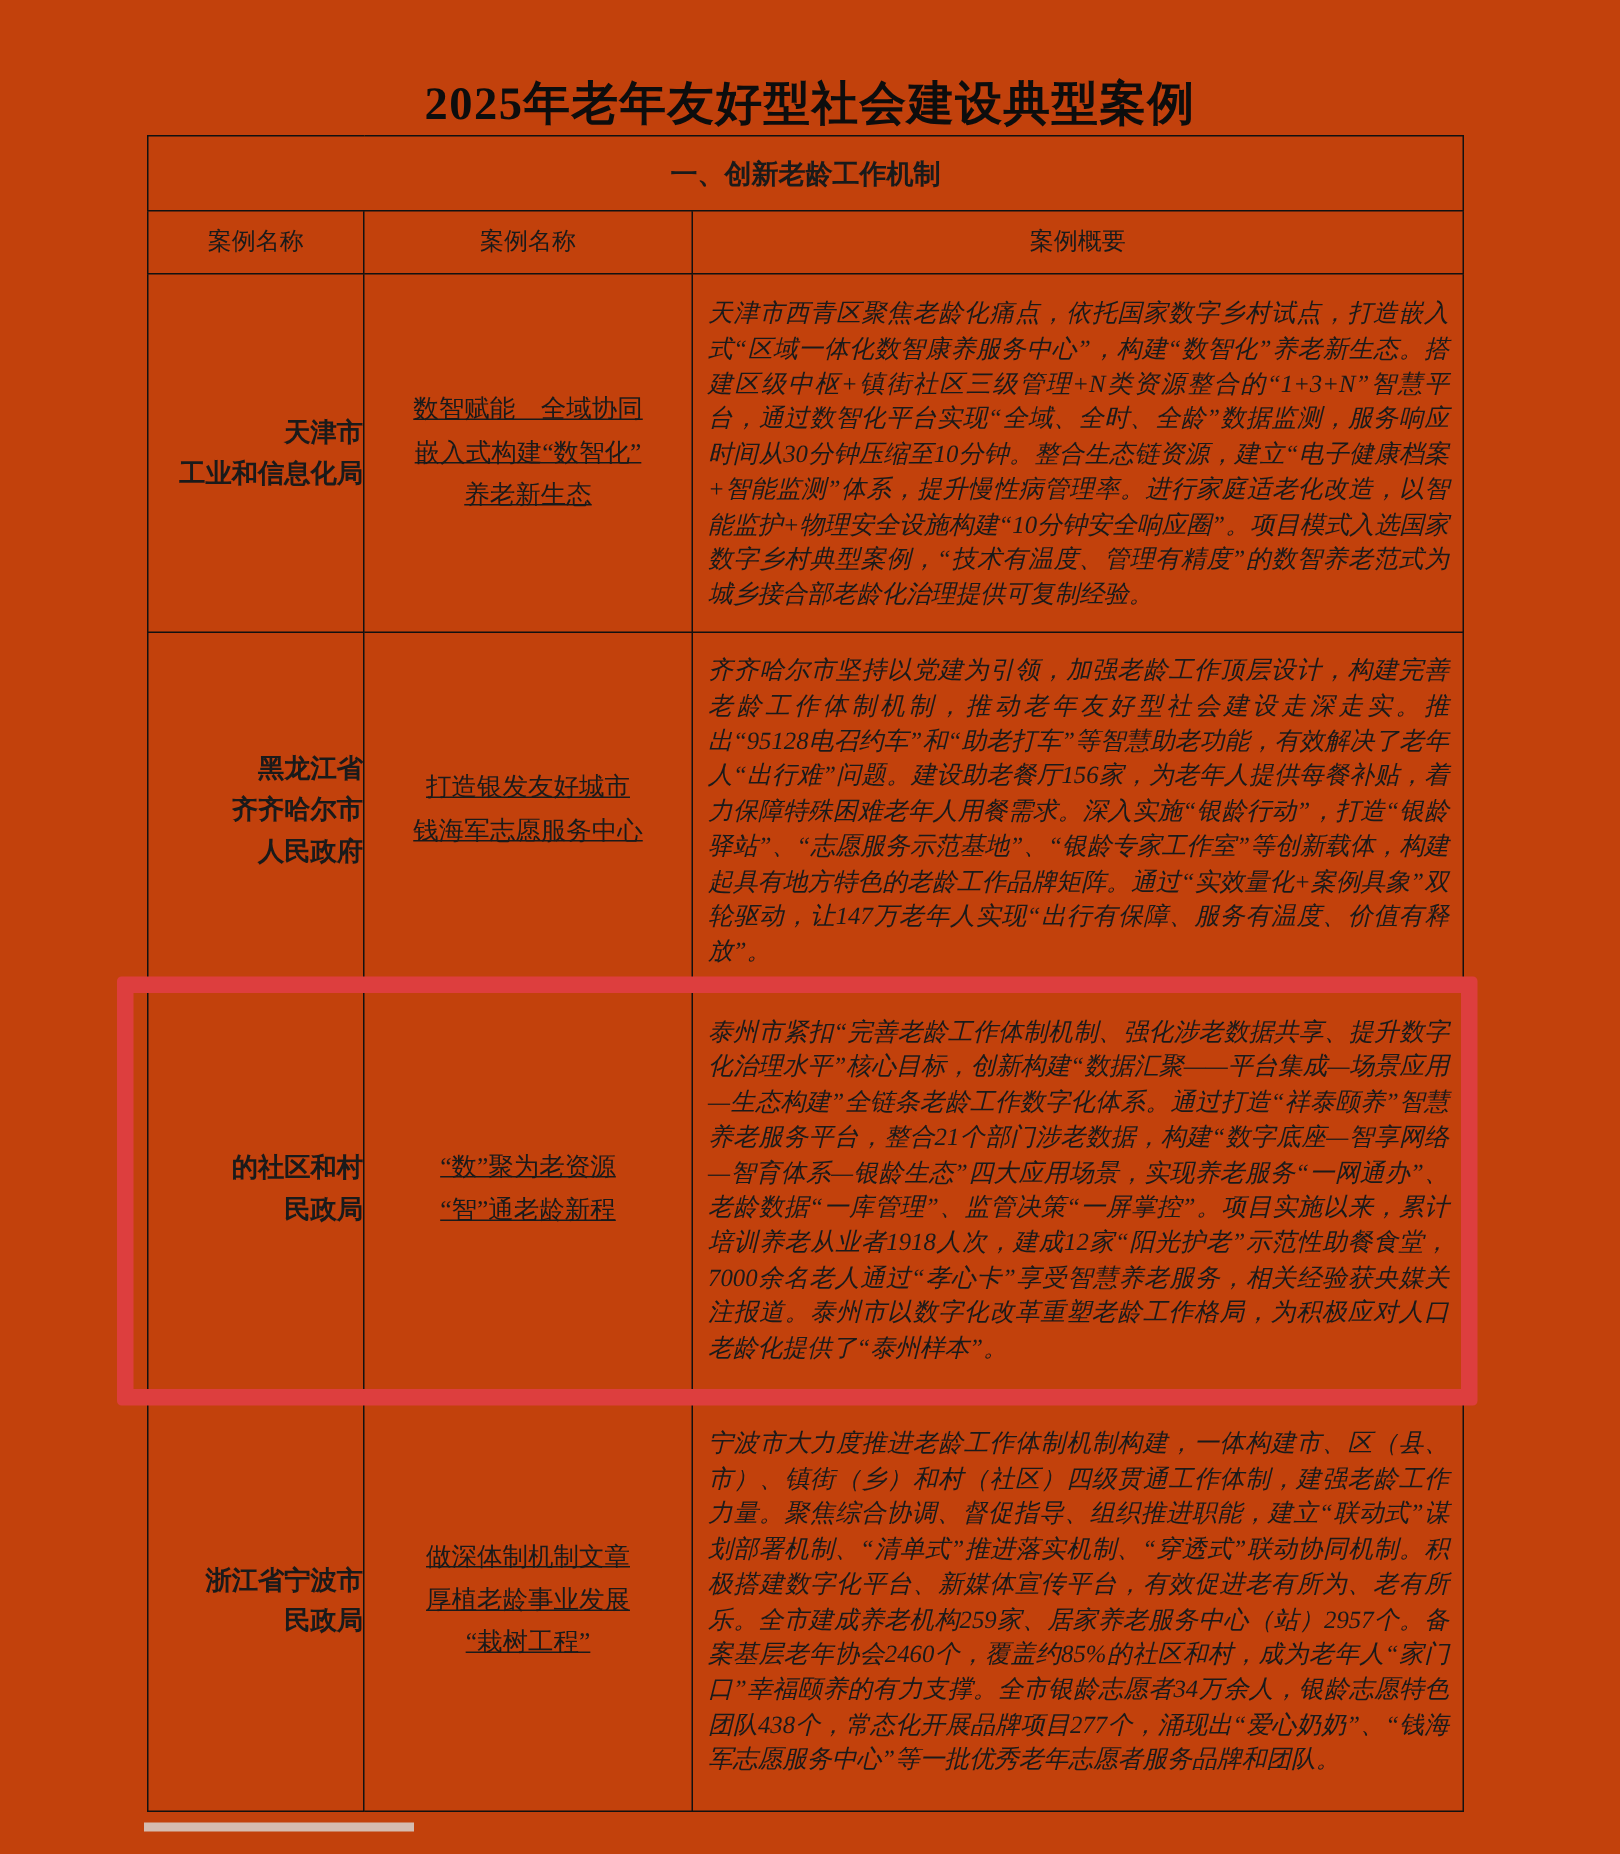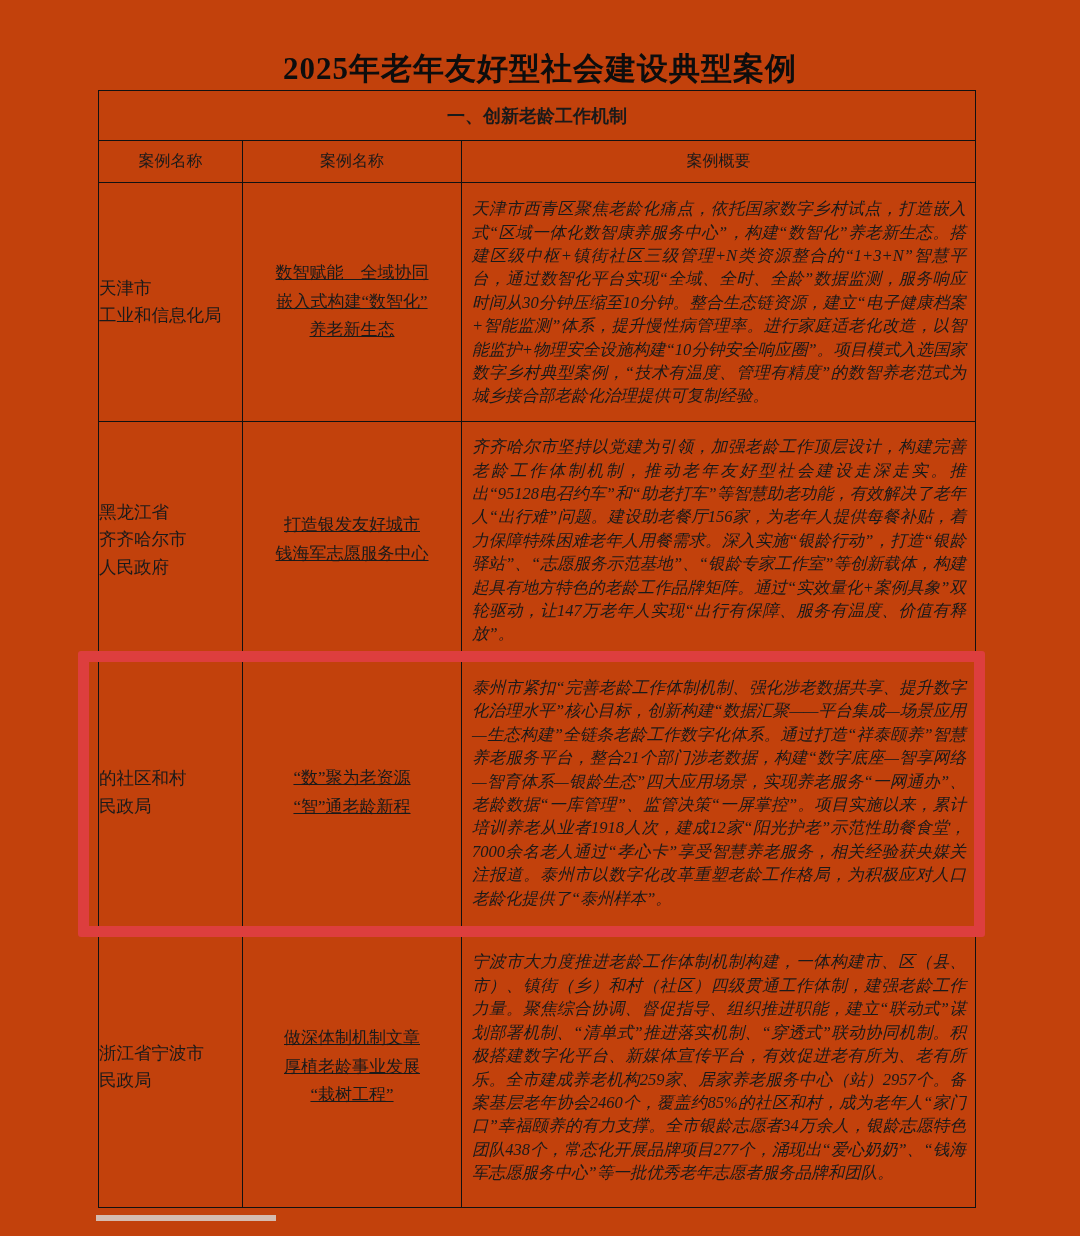--- a/index.html
+++ b/index.html
@@ -48,22 +48,22 @@
     font-family: "Liberation Sans", "DejaVu Sans", sans-serif;
     color: #0f0f0f;
   }
   td.col-head {
     height: 42px;
     text-align: center;
     font-size: 16px;
     font-family: "Liberation Serif", "DejaVu Serif", serif;
   }
   td.unit-cell {
-    text-align: left;
-    font-weight: normal;
+    text-align: right;
+    font-weight: bold;
     font-size: 17.5px;
     line-height: 1.55;
     font-family: "Liberation Sans", "DejaVu Sans", sans-serif;
     white-space: pre-line;
     color: #141414;
   }
   td.case-cell {
     text-align: center;
     font-size: 17px;
     line-height: 1.7;

